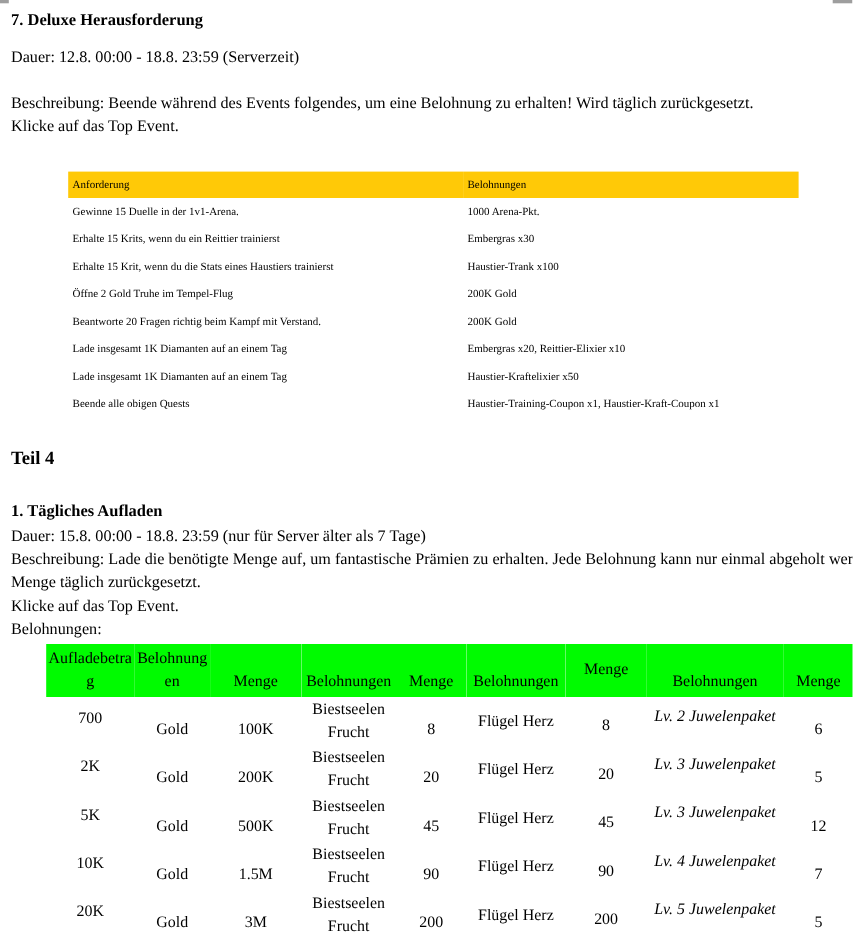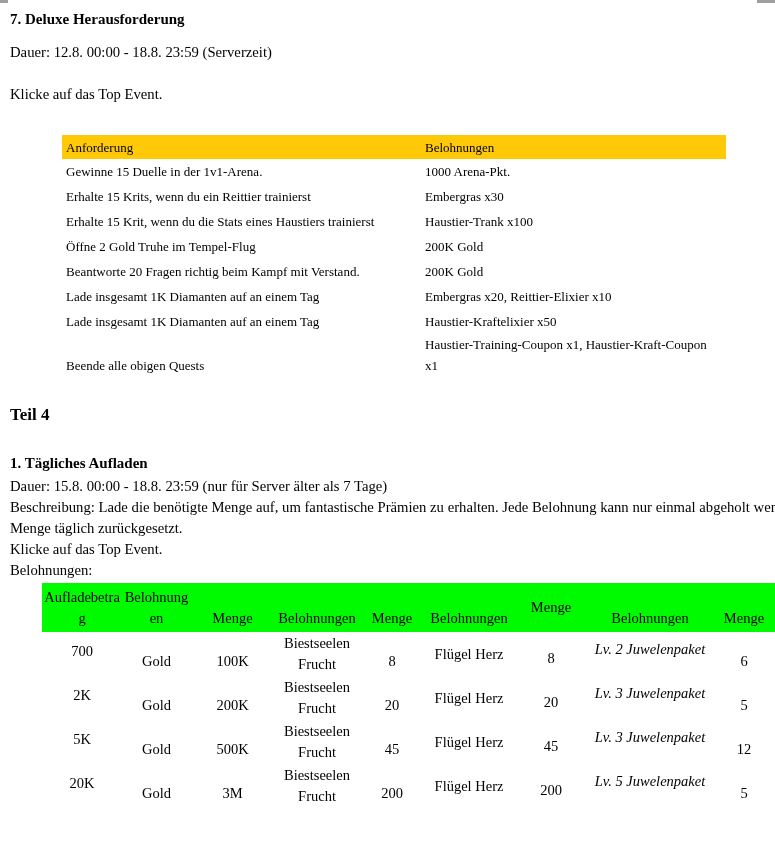--- a/index.html
+++ b/index.html
@@ -11,21 +11,21 @@
   .artifact{position:absolute;background:#9e9e9e;}
   #artifact-left{left:0;top:0;width:8px;height:3px;}
   #artifact-right{right:0;top:0;width:18px;height:3px;}
   .content{padding:6px 10px 0 10px;}
   .doc-title{font-weight:bold;font-size:15px;margin:3px 0 12px 0;}
   .pline{margin:0;white-space:nowrap;}
   .dauer-line{margin-bottom:21px;}
   
   .t1-wrap{margin:30px 0 0 52px;}
   table{border-collapse:collapse;table-layout:fixed;}
-  .t1{width:656px;font-size:13px;}
+  .t1{width:656px;font-size:10px;}
   .t1 th{
     background:var(--t1-header,#ffc907);
     font-weight:normal;text-align:left;height:24px;vertical-align:middle;
     padding:0 0 0 4px;
   }
   .t1 td{
     height:23px;vertical-align:bottom;padding:0 4px 2px 4px;text-align:left;
   }
   .t1 .a1{width:355px;}
   .t1 .a2{width:301px;}
@@ -57,20 +57,21 @@
 <body style="--t1-header: #ffc907; --t2-header: #00fb00;">
 
 <div class="artifact" id="artifact-left"></div>
 <div class="artifact" id="artifact-right"></div>
 
 <div class="content">
 
   <div class="doc-title">7. Deluxe Herausforderung</div>
   <p class="pline dauer-line">Dauer: 12.8. 00:00 - 18.8. 23:59 (Serverzeit)</p>
   <div id="sec1-desc">
+      <p class="pline">Beschreibung: Beende während des Events folgendes, um eine Belohnung zu erhalten! Wird täglich zurückgesetzt.</p>
       <p class="pline">Klicke auf das Top Event.</p>
     </div>
 
   <div class="t1-wrap">
     <table class="t1">
       <thead>
         <tr id="t1-head">
             <th class="a1">Anforderung</th>
             <th class="a2">Belohnungen</th>
           </tr>
@@ -165,20 +166,31 @@
             <td class="c2">Gold</td>
             <td class="c3">500K</td>
             <td class="c4">Biestseelen Frucht</td>
             <td class="c5">45</td>
             <td class="c6">Flügel Herz</td>
             <td class="c7">45</td>
             <td class="c8">Lv. 3 Juwelenpaket</td>
             <td class="c9">12</td>
           </tr>
           <tr>
+            <td class="c1">10K</td>
+            <td class="c2">Gold</td>
+            <td class="c3">1.5M</td>
+            <td class="c4">Biestseelen Frucht</td>
+            <td class="c5">90</td>
+            <td class="c6">Flügel Herz</td>
+            <td class="c7">90</td>
+            <td class="c8">Lv. 4 Juwelenpaket</td>
+            <td class="c9">7</td>
+          </tr>
+          <tr>
             <td class="c1">20K</td>
             <td class="c2">Gold</td>
             <td class="c3">3M</td>
             <td class="c4">Biestseelen Frucht</td>
             <td class="c5">200</td>
             <td class="c6">Flügel Herz</td>
             <td class="c7">200</td>
             <td class="c8">Lv. 5 Juwelenpaket</td>
             <td class="c9">5</td>
           </tr>

